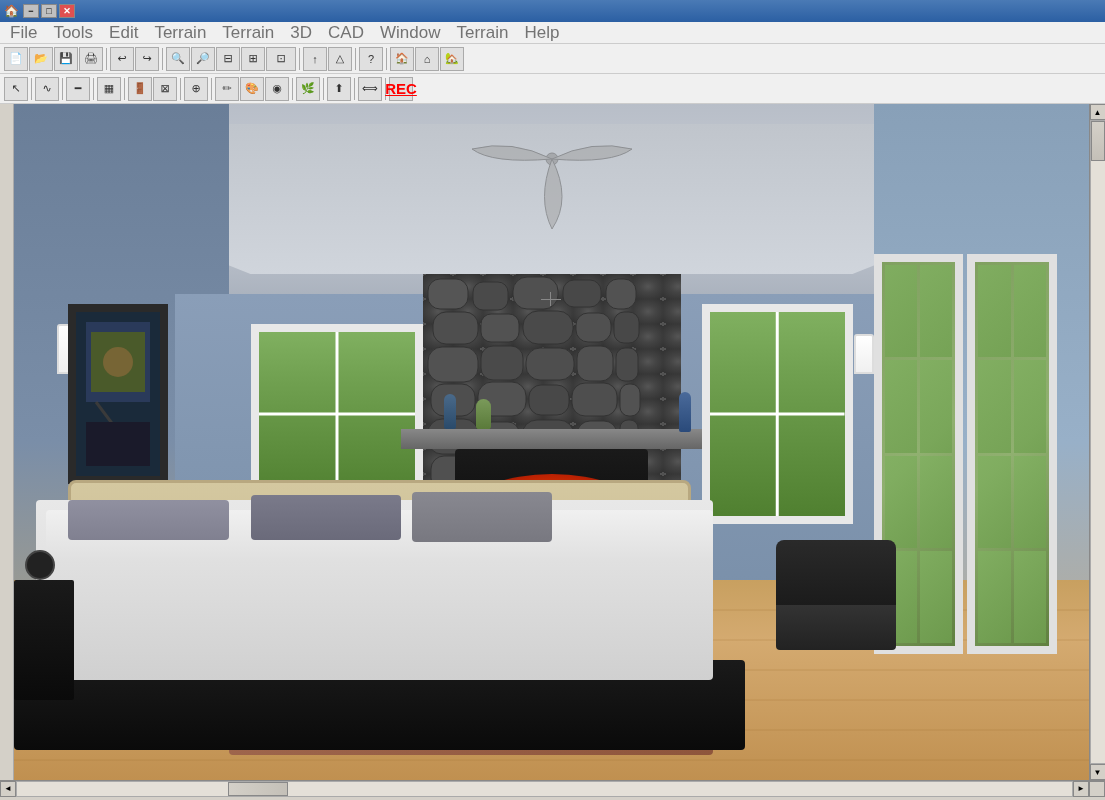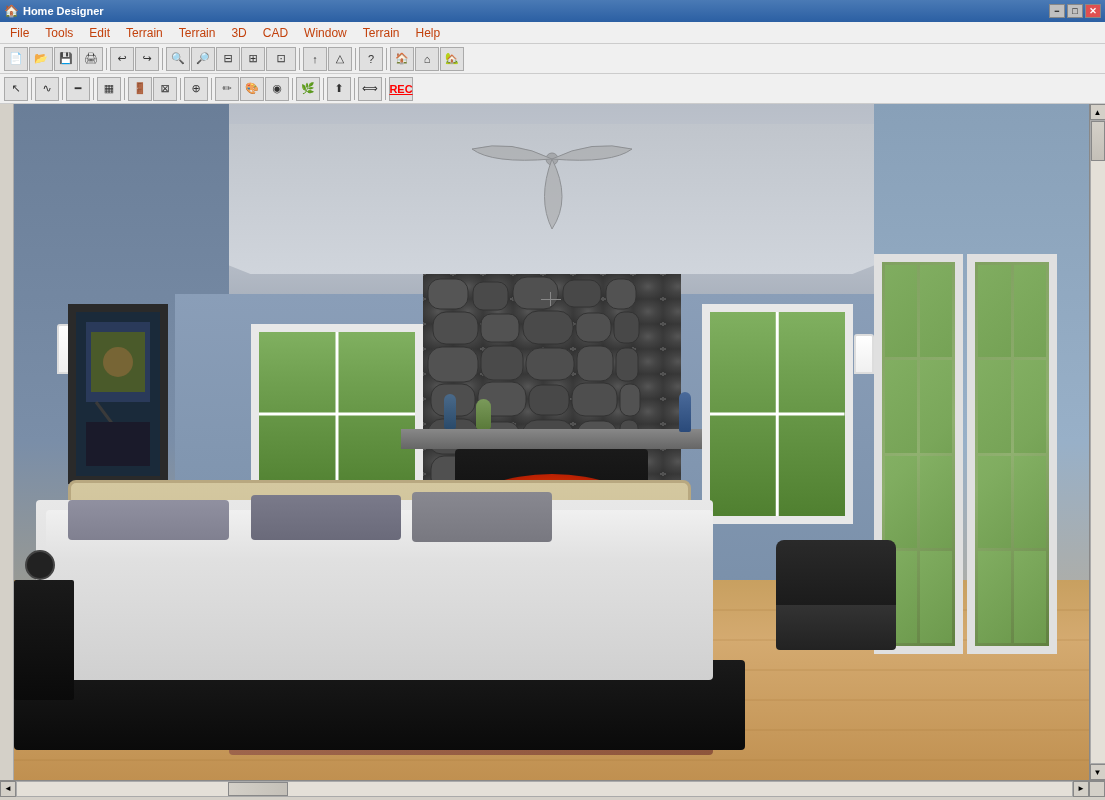--- a/index.html
+++ b/index.html
@@ -34,22 +34,22 @@
       height: 22px;
       background: #f0f0f0;
       display: flex;
       align-items: center;
       padding: 0 2px;
       border-bottom: 1px solid #ccc;
     }
     .menu-item {
       padding: 2px 8px;
       cursor: pointer;
-      font-size: 12px;
-      color: #c2410c;
+      font-size: 17px;
+      color: #737373;
     }
 
     
     #toolbar1, #toolbar2 {
       height: 30px;
       background: #f0f0f0;
       display: flex;
       align-items: center;
       padding: 2px 4px;
       border-bottom: 1px solid #ccc;
@@ -569,21 +569,20 @@
       height: 16px;
       background: #d4d0c8;
       border: 1px solid #888;
     }
   </style>
 </head>
 <body>
 
 <div id="title-bar">
   <span class="title-icon">🏠</span>
-  <span class="title-text">Home Designer</span>
   <div class="window-controls">
     <div class="win-btn">−</div>
     <div class="win-btn">□</div>
     <div class="win-btn close">✕</div>
   </div>
 </div>
 
 <div id="menu-bar">
   <div class="menu-item">File</div>
   <div class="menu-item">Tools</div>
@@ -639,21 +638,21 @@
   <div class="tb-btn">✏</div>
   <div class="tb-btn">🎨</div>
   <div class="tb-btn">◉</div>
   <div class="tb-sep"></div>
   <div class="tb-btn">🌿</div>
   <div class="tb-sep"></div>
   <div class="tb-btn">⬆</div>
   <div class="tb-sep"></div>
   <div class="tb-btn">⟺</div>
   <div class="tb-sep"></div>
-  <div class="tb-btn" style="font-size:11px;font-weight:bold;color:red;text-decoration:underline;">REC</div>
+  <div class="tb-btn" style="font-size:15px;font-weight:bold;color:red;text-decoration:underline;">REC</div>
 </div>
 
 <div id="main-area">
 
   <div id="left-ruler">
     <svg width="14" height="100%" style="position:absolute;top:0;left:0;">
       <line x1="14" y1="0" x2="14" y2="2000" stroke="#888" stroke-width="0.5"></line>
     </svg>
   </div>
 

